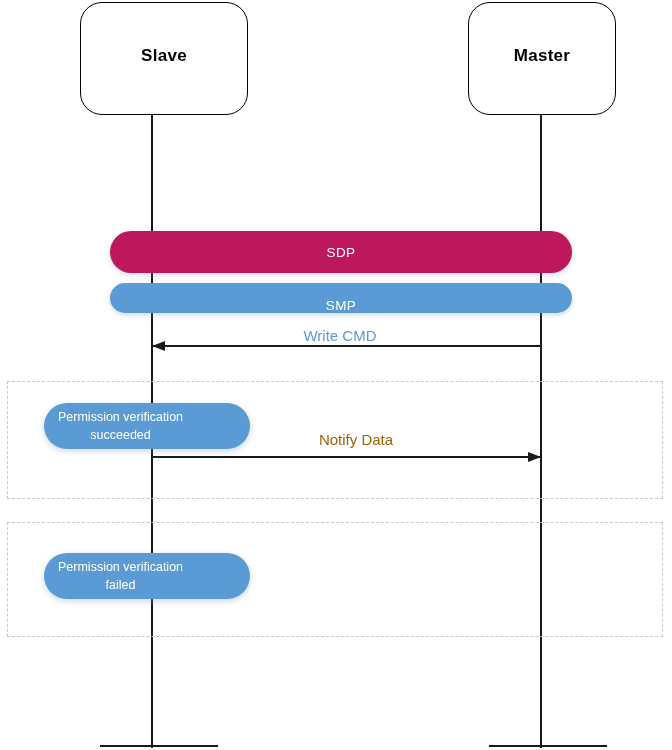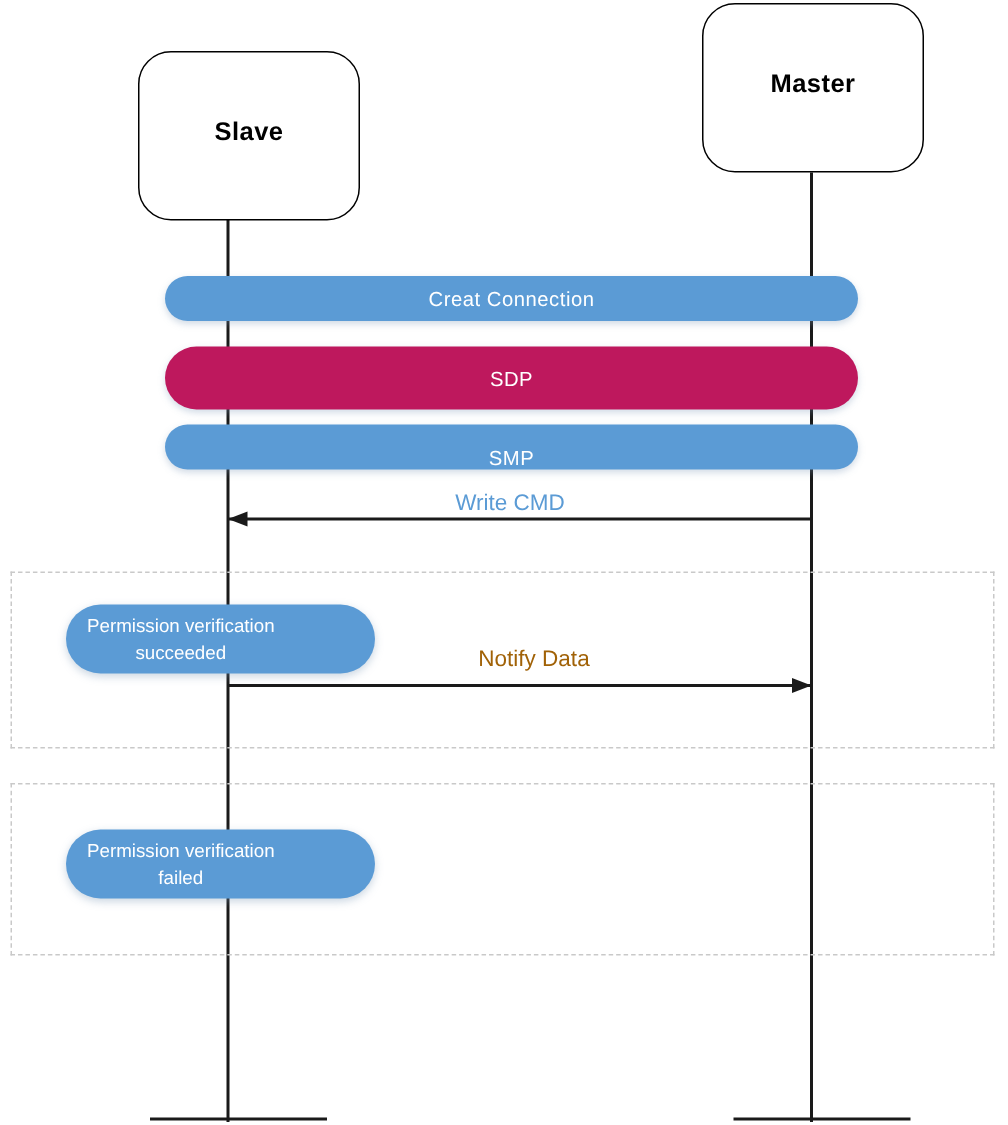--- a/index.html
+++ b/index.html
@@ -145,30 +145,27 @@
 
   <div class="frame" id="frame-succeeded" style="left: 7px; top: 381px; width: 656px; height: 118px;"></div>
   <div class="frame" id="frame-failed" style="left: 7px; top: 522px; width: 656px; height: 115px;"></div>
 
   <div class="lifeline" id="lifeline-slave" style="left: 150.8px; top: 115px; height: 633px;"></div>
   <div class="lifeline" id="lifeline-master" style="left: 539.8px; top: 115px; height: 633px;"></div>
 
   <div class="lifeline-foot" id="foot-slave" style="left: 100px; top: 745px; width: 118px;"></div>
   <div class="lifeline-foot" id="foot-master" style="left: 489px; top: 745px; width: 118px;"></div>
 
-  <div class="actor-box" id="actor-slave" style="left: 92px; top: 2px; width: 148px; height: 113px; margin-top: 32px;">
+  <div class="actor-box" id="actor-slave" style="left: 80px; top: 2px; width: 168px; height: 113px;">
     <span class="actor-label">Slave</span>
   </div>
   <div class="actor-box" id="actor-master" style="left: 468px; top: 2px; width: 148px; height: 113px; text-align: right;">
     <span class="actor-label">Master</span>
   </div>
 
-  <div class="phase-pill" id="phase-0" style="left: 110px; top: 184px; width: 462px; height: 30px; background: rgb(91, 155, 213);">
-    <span class="phase-pill-label">Creat Connection</span>
-  </div>
   <div class="phase-pill" id="phase-1" style="left: 110px; top: 231px; width: 462px; height: 42px; background: #be185d;">
     <span class="phase-pill-label">SDP</span>
   </div>
   <div class="phase-pill" id="phase-2" style="left: 110px; top: 283px; width: 462px; height: 30px; background: rgb(91, 155, 213); align-items: flex-end;">
     <span class="phase-pill-label">SMP</span>
   </div>
 
   <div class="msg" id="msg-0" style="left: 152px; top: 345px; width: 389px; height: 2px;">
     <div class="msg-line" style="width: 389px;"></div>
     <div class="msg-head left"></div>

